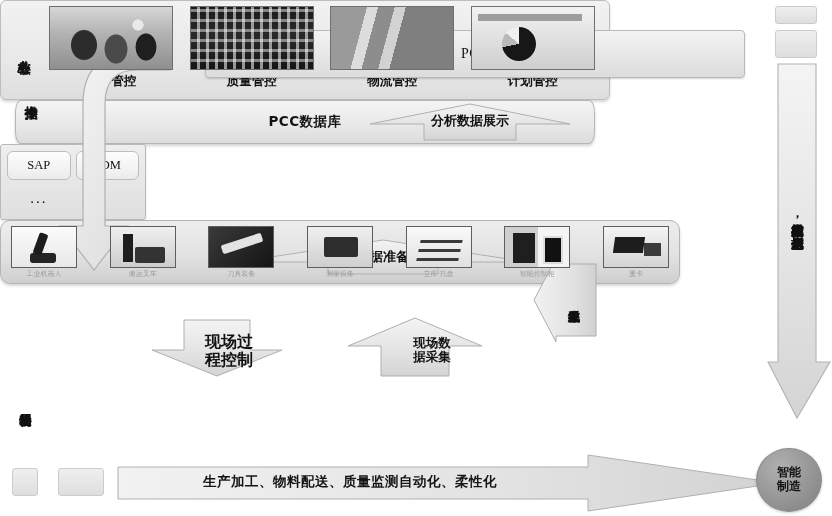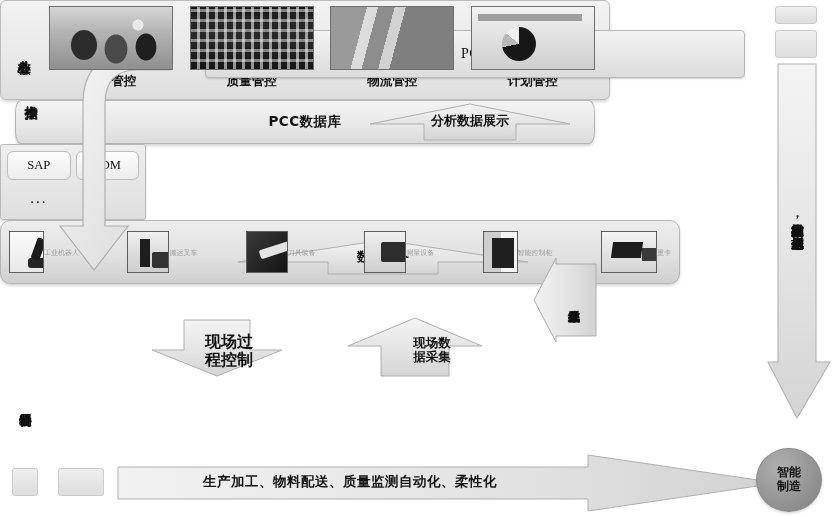--- a/index.html
+++ b/index.html
@@ -96,21 +96,21 @@
             font-size:12.5px;font-family:"Liberation Serif",serif;color:#111;}
   .sys-chip.ghost{background:none;border:none;box-shadow:none;font-size:15px;letter-spacing:2px;}
 
   
   #equip-row{left:42px;top:372px;width:680px;height:64px;
              background:linear-gradient(180deg,#ededed 0%,#e2e2e2 55%,#cfcfcf 100%);
              border:1px solid #b4b4b4;border-radius:10px;
              box-shadow:0 2px 3px rgba(0,0,0,.16);
              display:flex;align-items:center;justify-content:space-between;
              padding:0 8px;box-sizing:border-box;}
-  .eq{width:70px;display:flex;flex-direction:row;align-items:center;}
+  .eq{width:70px;display:flex;flex-direction:column;align-items:center;}
   .eq-thumb{width:66px;height:42px;border:1px solid #5e5e5e;box-sizing:border-box;position:relative;overflow:hidden;background:#f2f2f2;}
   .eq-cap{font-size:7px;color:#9a9a9a;margin-top:1px;letter-spacing:0;
           font-family:"DejaVu Sans","Liberation Sans",sans-serif;
           filter:blur(.45px);white-space:nowrap;}
 
   .eq-robot{background:linear-gradient(180deg,#fbfbfb,#e8e8e8);}
   .eq-robot:after{content:"";position:absolute;left:24px;top:6px;width:9px;height:22px;background:#1c1c1c;
       transform:rotate(20deg);border-radius:2px;}
   .eq-robot:before{content:"";position:absolute;left:18px;top:26px;width:26px;height:10px;background:#242424;border-radius:3px;}
   .eq-mc{background:linear-gradient(180deg,#f6f6f6,#d8d8d8);}
@@ -306,20 +306,24 @@
     </div>
     <div class="eq">
       <div class="eq-thumb eq-tool"></div>
       <span class="eq-cap">刀具装备</span>
     </div>
     <div class="eq">
       <div class="eq-thumb eq-meas"></div>
       <span class="eq-cap">测量设备</span>
     </div>
     <div class="eq">
+      <div class="eq-thumb eq-rack"></div>
+      <span class="eq-cap">立库·托盘</span>
+    </div>
+    <div class="eq">
       <div class="eq-thumb eq-agv"></div>
       <span class="eq-cap">智能控制柜</span>
     </div>
     <div class="eq">
       <div class="eq-thumb eq-dump"></div>
       <span class="eq-cap">重卡</span>
     </div>
   </div>
 
   <svg class="arrow-svg" style="left:118px;top:455px;width:660px;height:56px;" viewBox="0 0 660 56">

